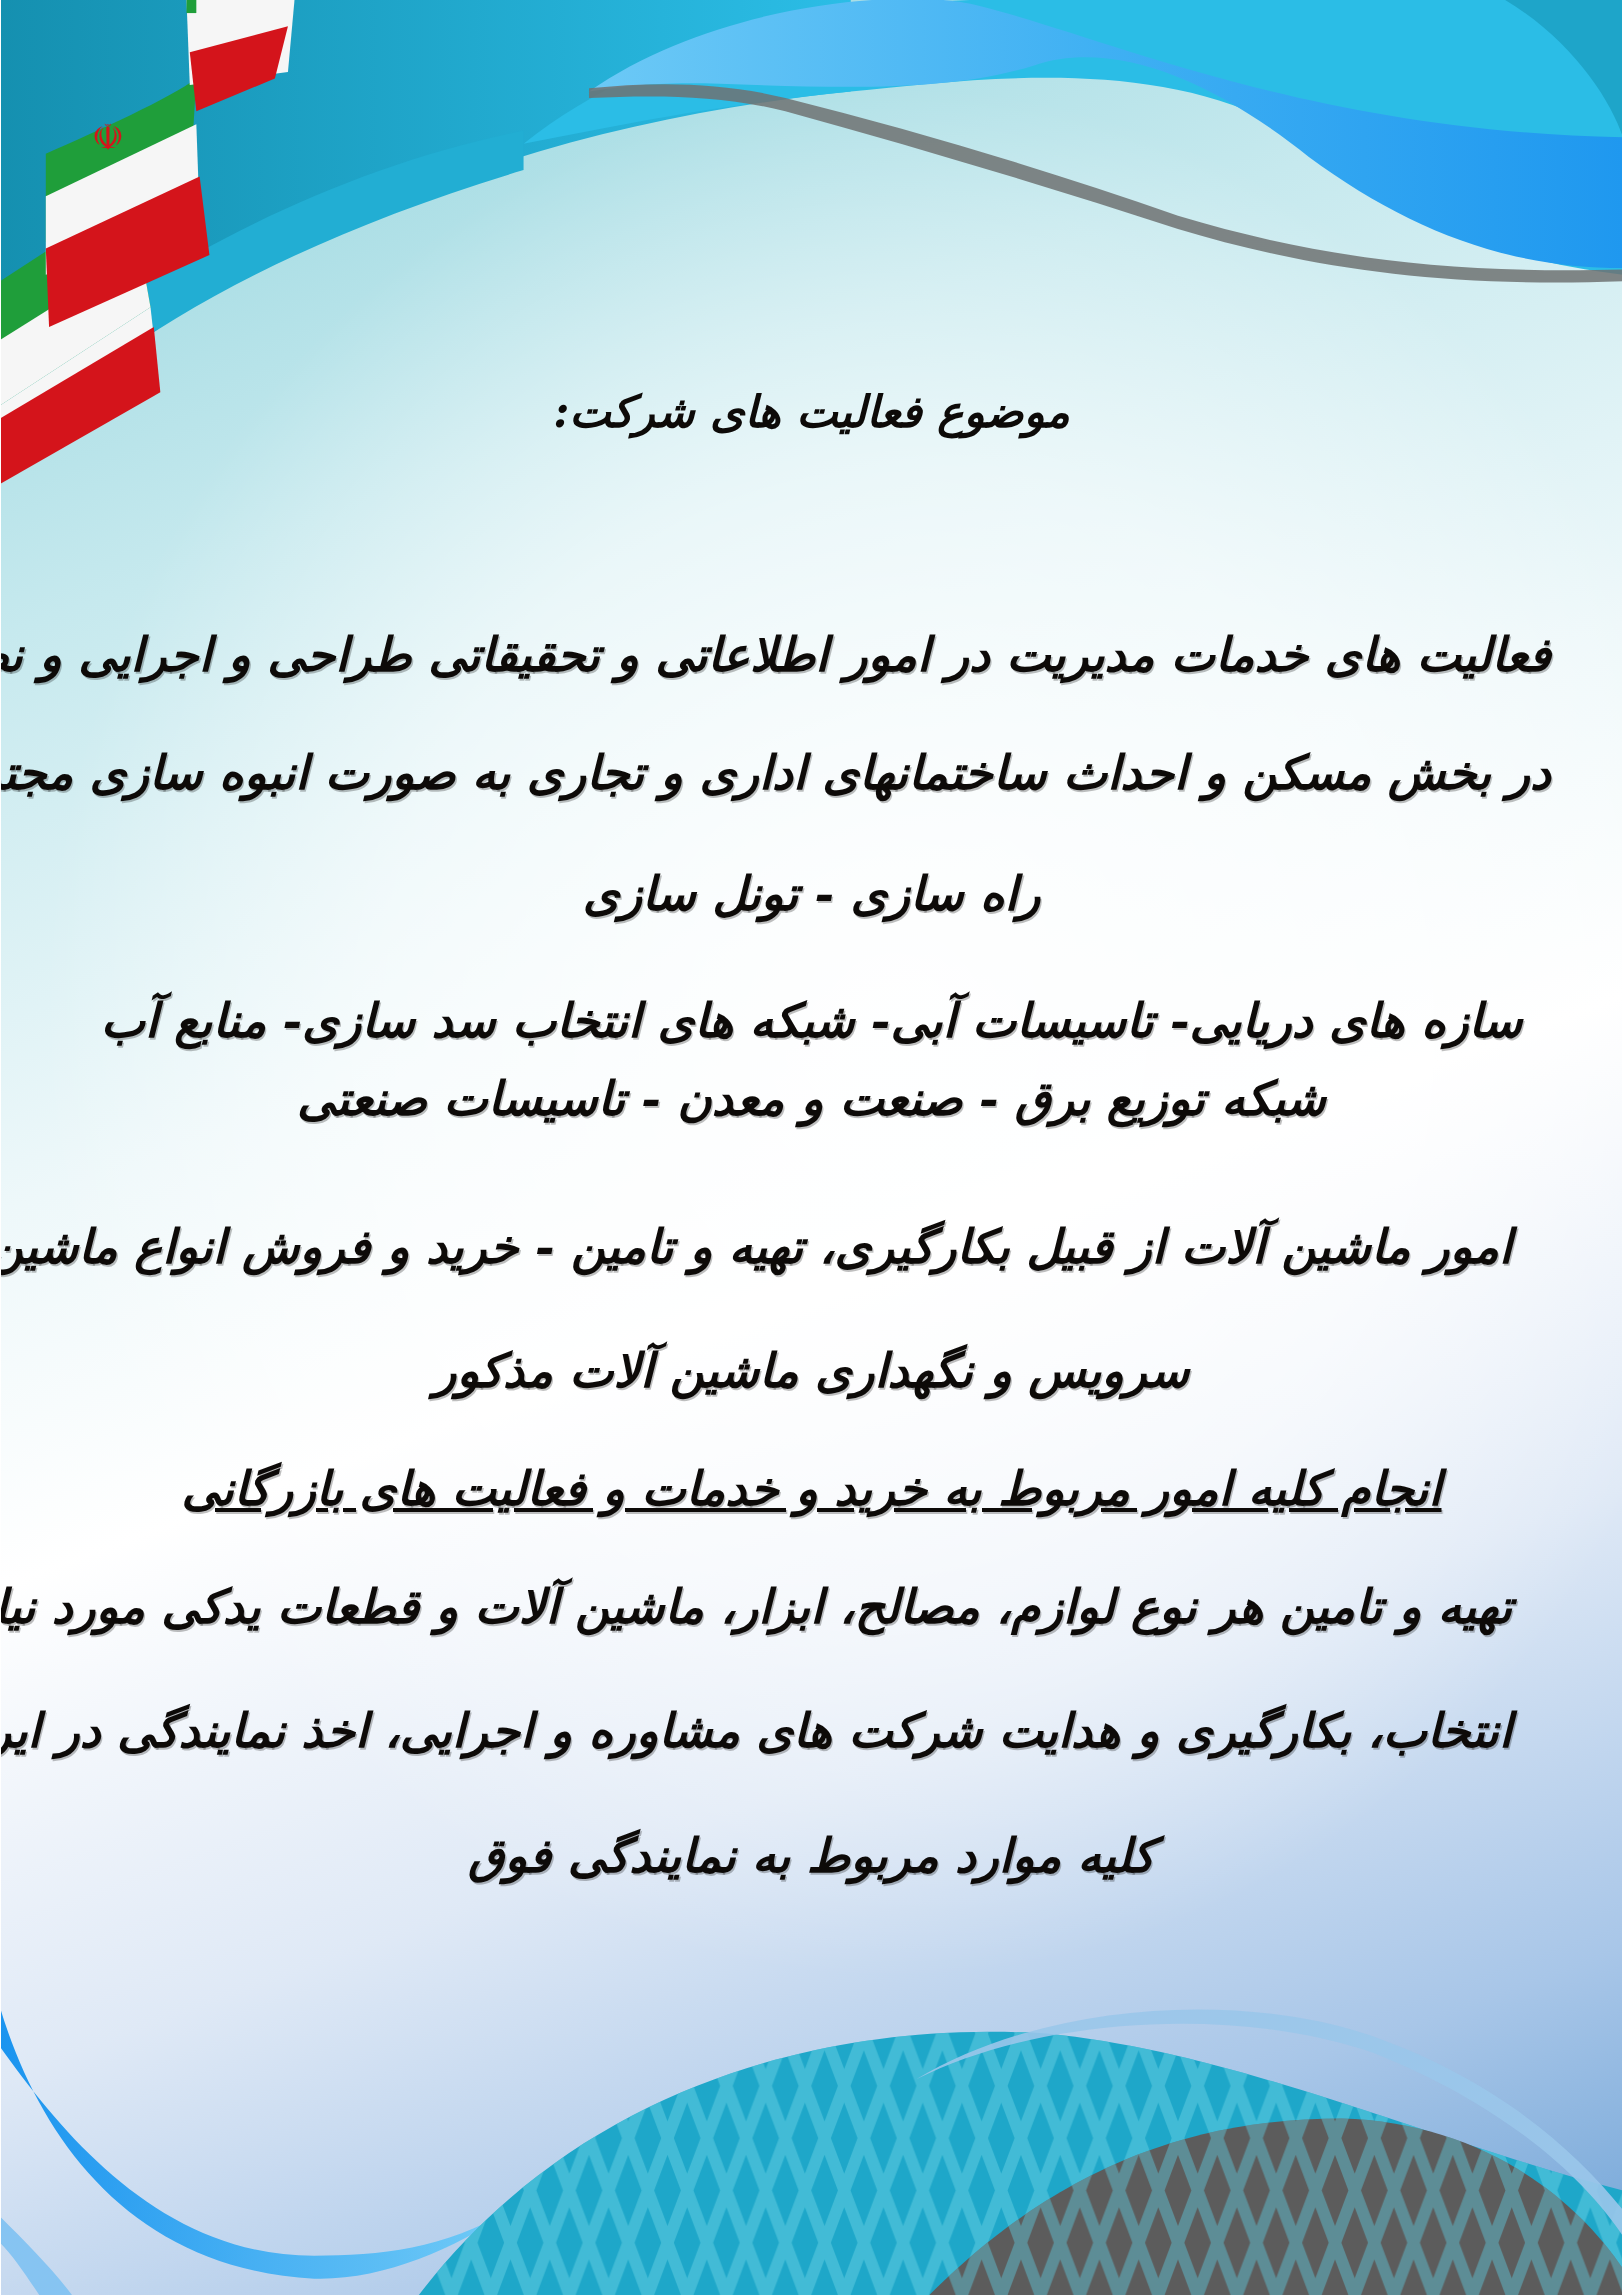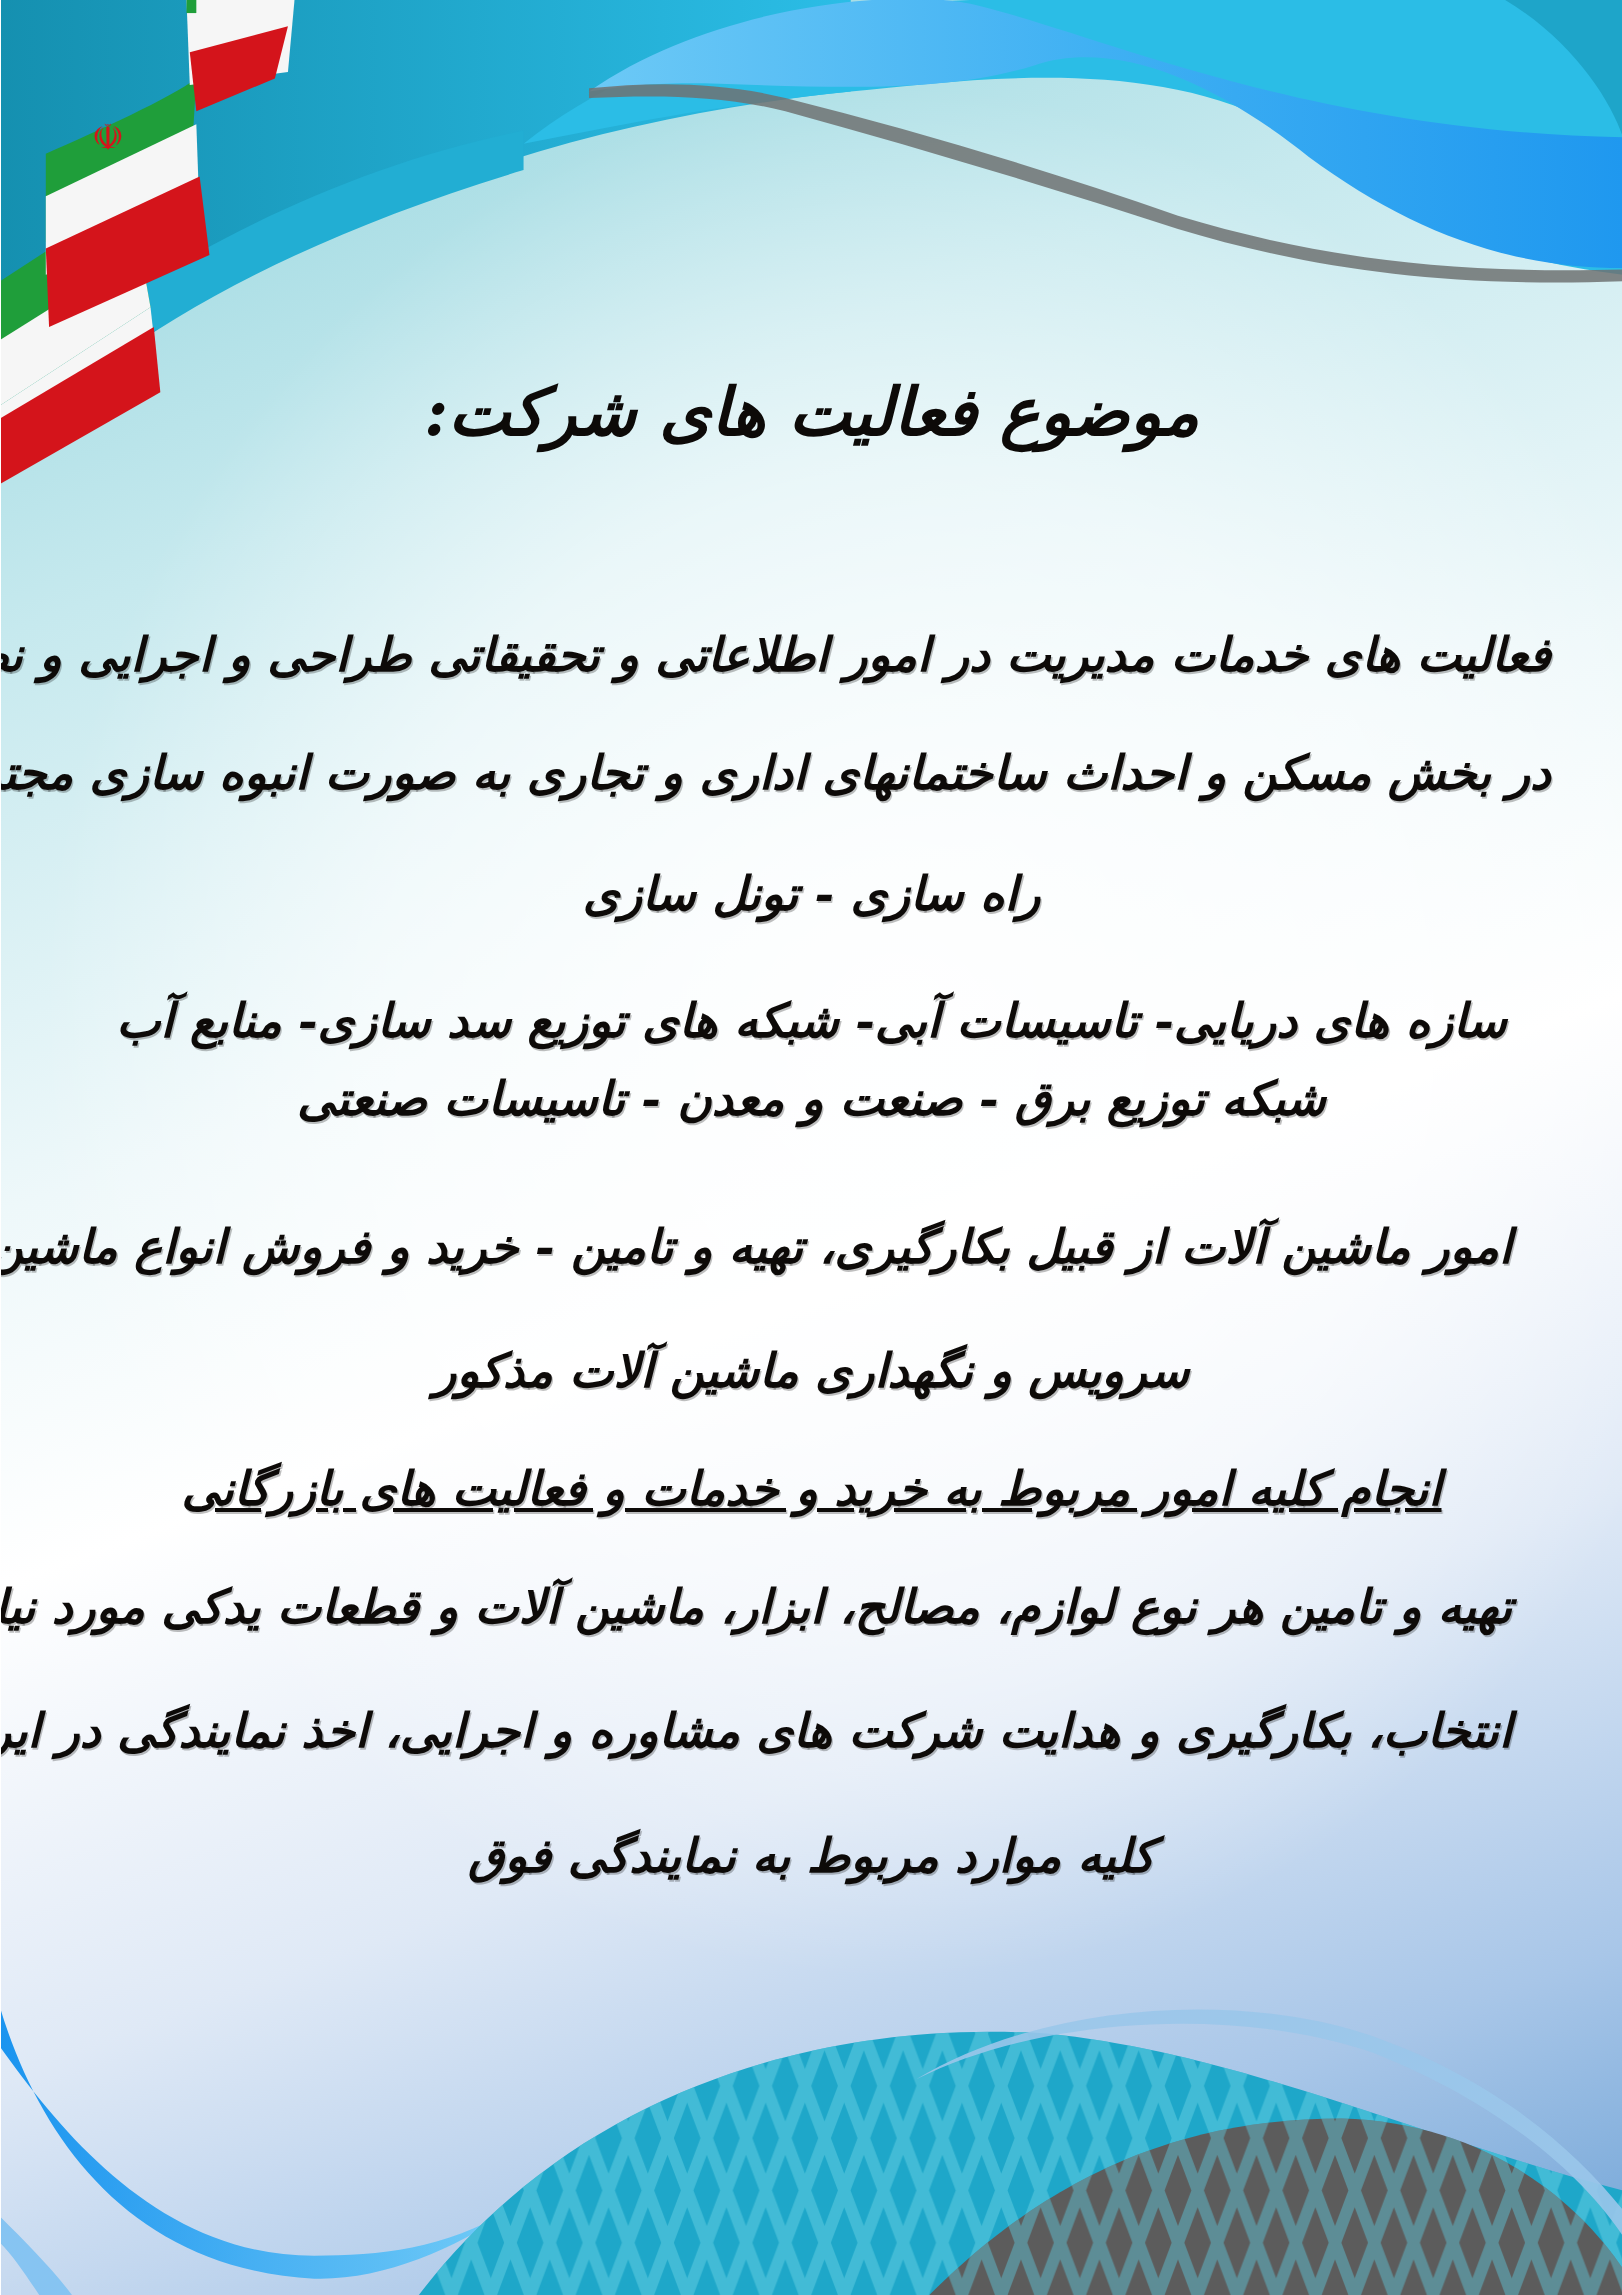--- a/index.html
+++ b/index.html
@@ -26,21 +26,21 @@
       text-align: center;
       color: #0d0a08;
     }
     .title {
       position: absolute;
       left: 0; right: 0;
       top: 366px;
       font-family: "DejaVu Serif", "Liberation Serif", serif;
       font-weight: bold;
       font-style: italic;
-      font-size: 66px;
+      font-size: 44px;
       line-height: 92px;
     }
     .line {
       position: absolute;
       left: 0; right: 0;
       font-family: "DejaVu Serif", "Liberation Serif", serif;
       font-weight: bold;
       font-style: italic;
       font-size: 47px;
       line-height: 85px;
@@ -96,21 +96,21 @@
     </g>
   </svg>
 
   <div class="content">
     <div class="title">موضوع فعالیت های شرکت:</div>
 
     <div class="line justify" style="top:612px;">فعالیت های خدمات مدیریت در امور اطلاعاتی و تحقیقاتی طراحی و اجرایی و نظارت طرح های عمرانی ساختمانی و سرمایه گذاری</div>
     <div class="line justify" style="top:730px;">در بخش مسکن و احداث ساختمانهای اداری و تجاری به صورت انبوه سازی مجتمع سازی و احداثات واحدی</div>
     <div class="line" style="top:851px;">راه سازی - تونل سازی</div>
 
-    <div class="line" style="top:978px;">سازه های دریایی- تاسیسات آبی- شبکه های توزیع سد سازی- منابع آب</div>
+    <div class="line" style="top:978px;">سازه های دریایی- تاسیسات آبی- شبکه های انتخاب سد سازی- منابع آب</div>
 
     <div class="line" style="top:1056px;">شبکه توزیع برق   -   صنعت و معدن   -   تاسیسات صنعتی</div>
 
     <div class="line" style="top:1204px; left:39px; right:39px;">امور ماشین آلات از قبیل بکارگیری، تهیه و تامین - خرید و فروش انواع ماشین آلات ساختمانی و راهسازی و</div>
     <div class="line" style="top:1328px;">سرویس و نگهداری ماشین آلات مذکور</div>
 
     <div class="line" style="top:1446px;text-decoration:underline;">انجام کلیه امور مربوط به خرید و خدمات و فعالیت های بازرگانی</div>
 
     <div class="line justify" style="top:1564px; left:39px; right:39px;">تهیه و تامین هر نوع لوازم، مصالح، ابزار، ماشین آلات و قطعات یدکی مورد نیاز در راستای فعالیت های شرکت</div>
     <div class="line justify" style="top:1688px; left:39px; right:39px;">انتخاب، بکارگیری و هدایت شرکت های مشاوره و اجرایی، اخذ نمایندگی در ایران و خارج از کشور و صادرات و واردات</div>

